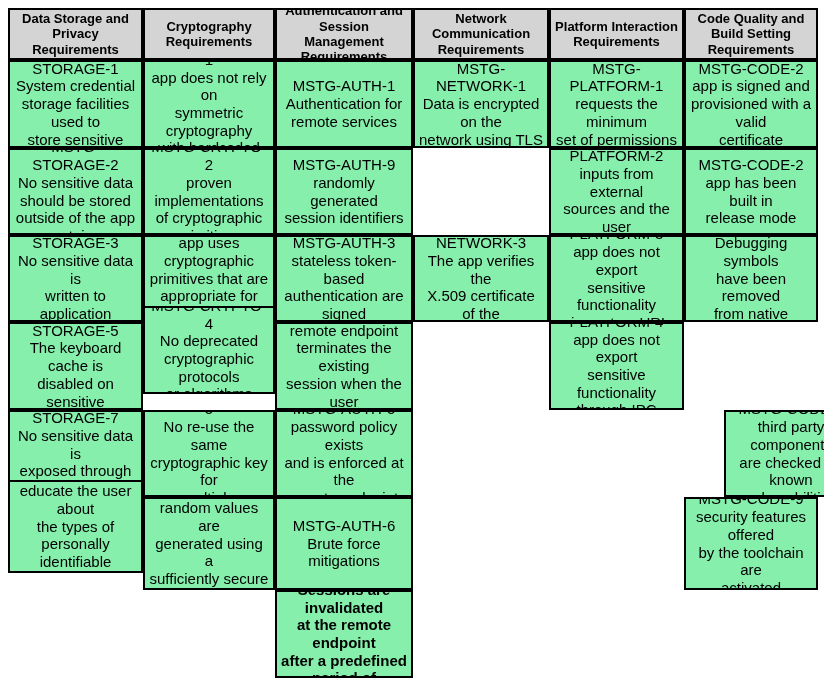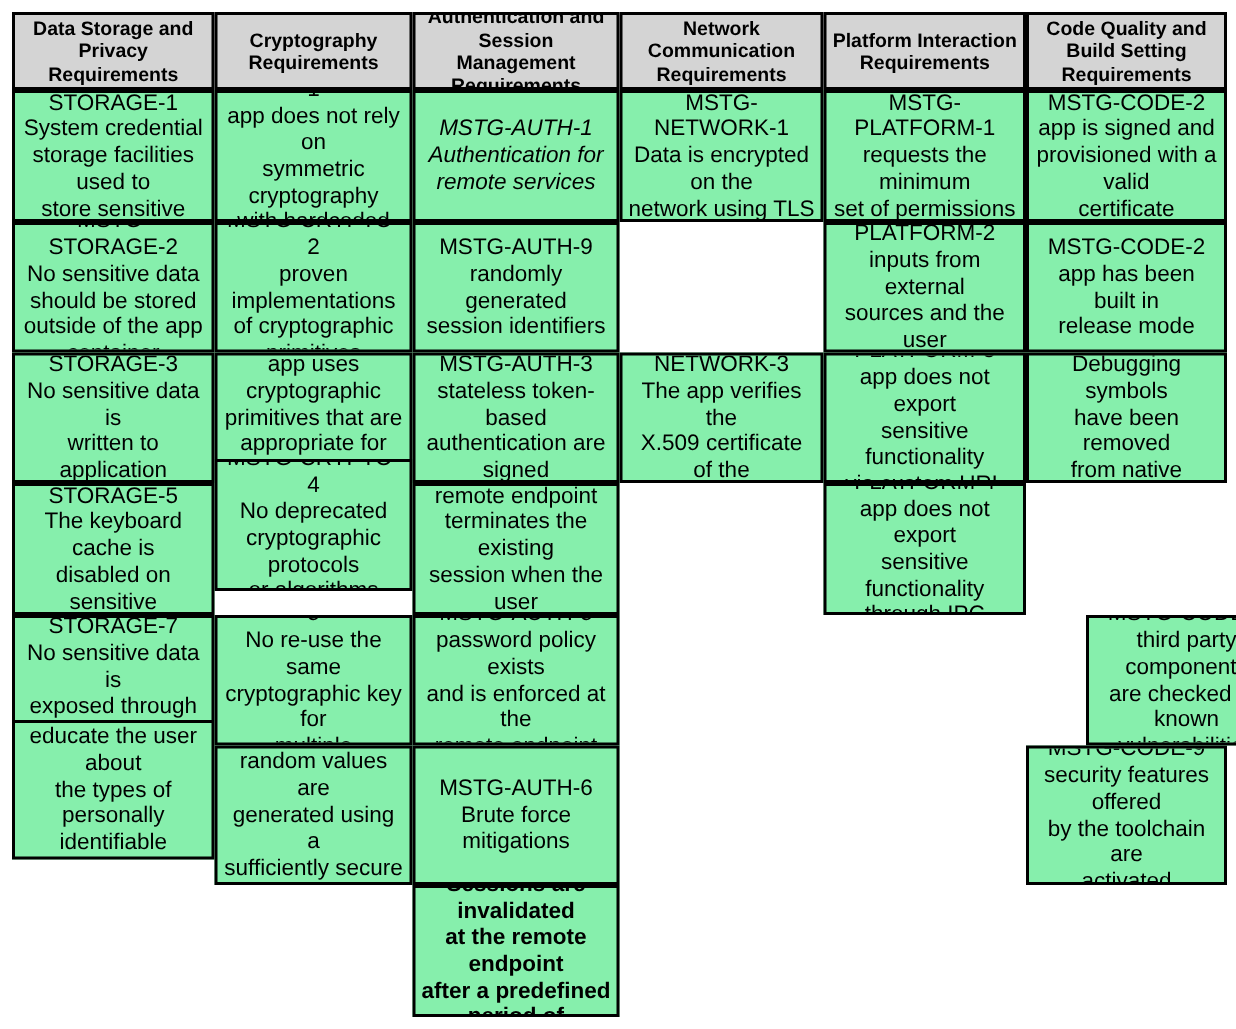--- a/index.html
+++ b/index.html
@@ -135,21 +135,21 @@
 generated using a
 sufficiently secure
 random number
 generator</span>
     </div>
     <div class="cell head" style="left: 275px; top: 8px; width: 138px; height: 52px;">
       <span class="txt">Authentication and
 Session Management
 Requirements</span>
     </div>
-    <div class="cell body-cell" style="left: 275px; top: 60px; width: 138px; height: 88px; font-style: italic;">
+    <div class="cell body-cell" style="left: 275px; top: 60px; width: 138px; height: 88px;">
       <span class="txt">MSTG-AUTH-1
 Authentication for
 remote services</span>
     </div>
     <div class="cell body-cell" style="left: 275px; top: 148px; width: 138px; height: 87px;">
       <span class="txt">MSTG-AUTH-9
 randomly generated
 session identifiers</span>
     </div>
     <div class="cell body-cell" style="left: 275px; top: 235px; width: 138px; height: 87px;">

